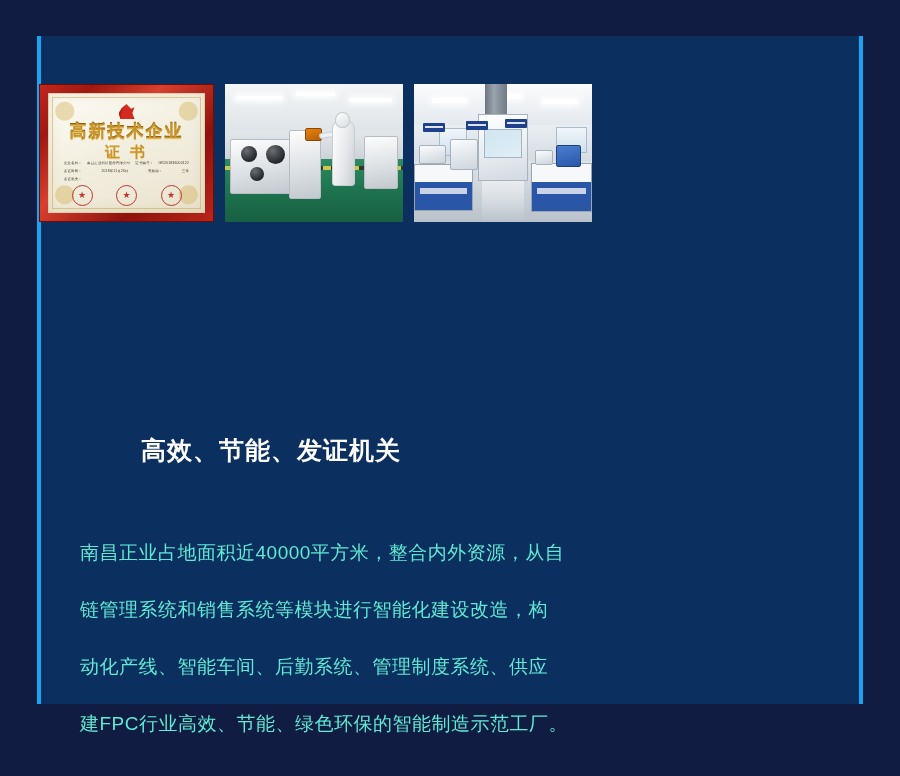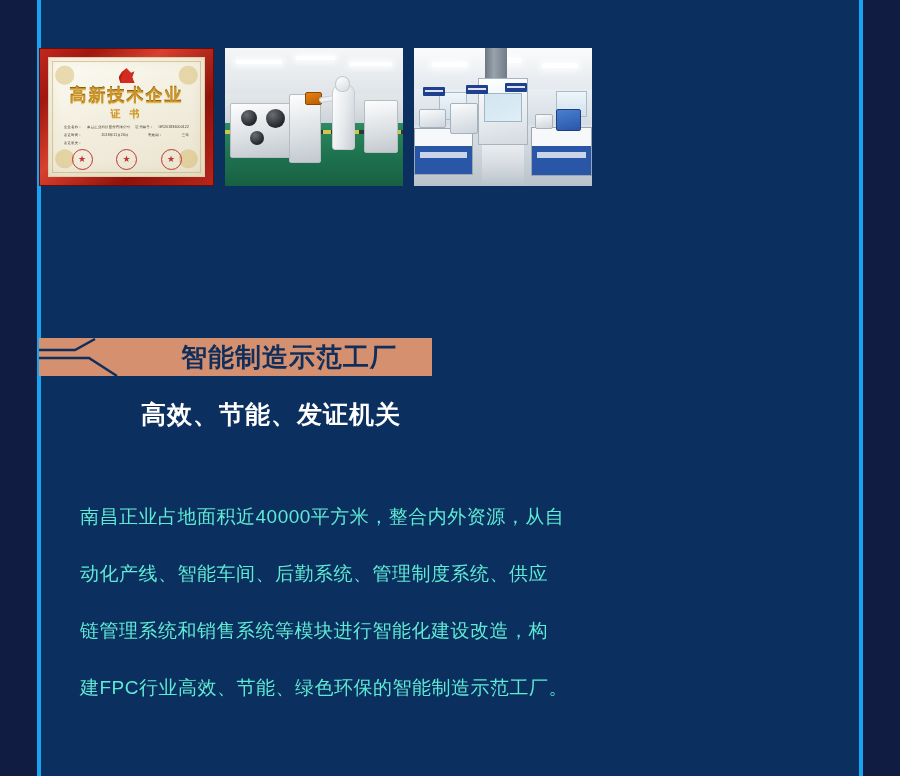--- a/index.html
+++ b/index.html
@@ -7,22 +7,23 @@
   html, body {
     width:900px; height:776px;
     font-family:"Liberation Sans","DejaVu Sans",sans-serif;
     overflow:hidden;
   }
   body { background:#101c42; position:relative; }
 
   
   .page {
     position:absolute; inset:0;
-    width:900px; height:776px;
+    width:900px; height:668px;
     background:#101c42;
+    margin-top:36px;
   }
   .rail {
     position:absolute; top:0; bottom:0;
     width:37px; background:#101c42;
   }
   .rail.left  { left:0; }
   .rail.right { right:0; width:37px; }
   .rail-line {
     position:absolute; top:0; bottom:0; width:4px;
     background:#18a4f0;
@@ -85,21 +86,21 @@
     position:absolute; left:0; right:0; top:27px;
     text-align:center;
     font-size:17px; font-weight:bold; letter-spacing:2px;
     color:#c8932a;
     text-shadow:0 1px 0 #f0d48a, 0 -1px 0 #8d5f11;
     white-space:nowrap;
   }
   .cert-sub {
     position:absolute; left:0; right:0; top:50px;
     text-align:center;
-    font-size:10px; font-weight:bold; letter-spacing:3px;
+    font-size:15px; font-weight:bold; letter-spacing:3px;
     color:#c8932a; text-shadow:0 1px 0 #f0d48a;
   }
   .cert-lines { position:absolute; left:16px; top:68px; right:16px; }
   .cert-line {
     display:flex; justify-content:space-between;
     font-size:3.4px; color:#3b3326; margin-bottom:4px; letter-spacing:.2px;
   }
   .cert-seals {
     position:absolute; left:0; right:0; top:92px;
     display:flex; justify-content:space-evenly;
@@ -390,30 +391,23 @@
         <div class="lab-instr" style="left:20%;top:40%;width:16%;height:22%;"></div>
         <div class="lab-instr blue" style="right:6%;top:44%;width:14%;height:16%;"></div>
         <div class="lab-instr" style="right:22%;top:48%;width:10%;height:11%;"></div>
         <div class="lab-sign" style="left:5%;top:28%;"></div>
         <div class="lab-sign" style="left:29%;top:27%;"></div>
         <div class="lab-sign" style="left:51%;top:25%;"></div>
       </div>
     </div>
   </div>
 
-  <div class="banner">
-    <svg class="banner-deco" viewBox="0 0 160 38" preserveAspectRatio="none">
-      <path d="M0 12 H36 L56 1" stroke="#0f2e5c" stroke-width="2.4" fill="none"></path>
-      <path d="M0 20 H50 L78 38" stroke="#0f2e5c" stroke-width="2.4" fill="none"></path>
-    </svg>
-    <span class="banner-title">智能制造示范工厂</span>
-  </div>
 
   <div class="subtitle">高效、节能、发证机关</div>
 
   <div class="body-copy">
     <div class="body-line">南昌正业占地面积近40000平方米，整合内外资源，从自</div>
+    <div class="body-line">链管理系统和销售系统等模块进行智能化建设改造，构</div>
     <div class="body-line">动化产线、智能车间、后勤系统、管理制度系统、供应</div>
-    <div class="body-line">链管理系统和销售系统等模块进行智能化建设改造，构</div>
     <div class="body-line">建FPC行业高效、节能、绿色环保的智能制造示范工厂。</div>
   </div>
 
 </div>
 
 </body></html>

